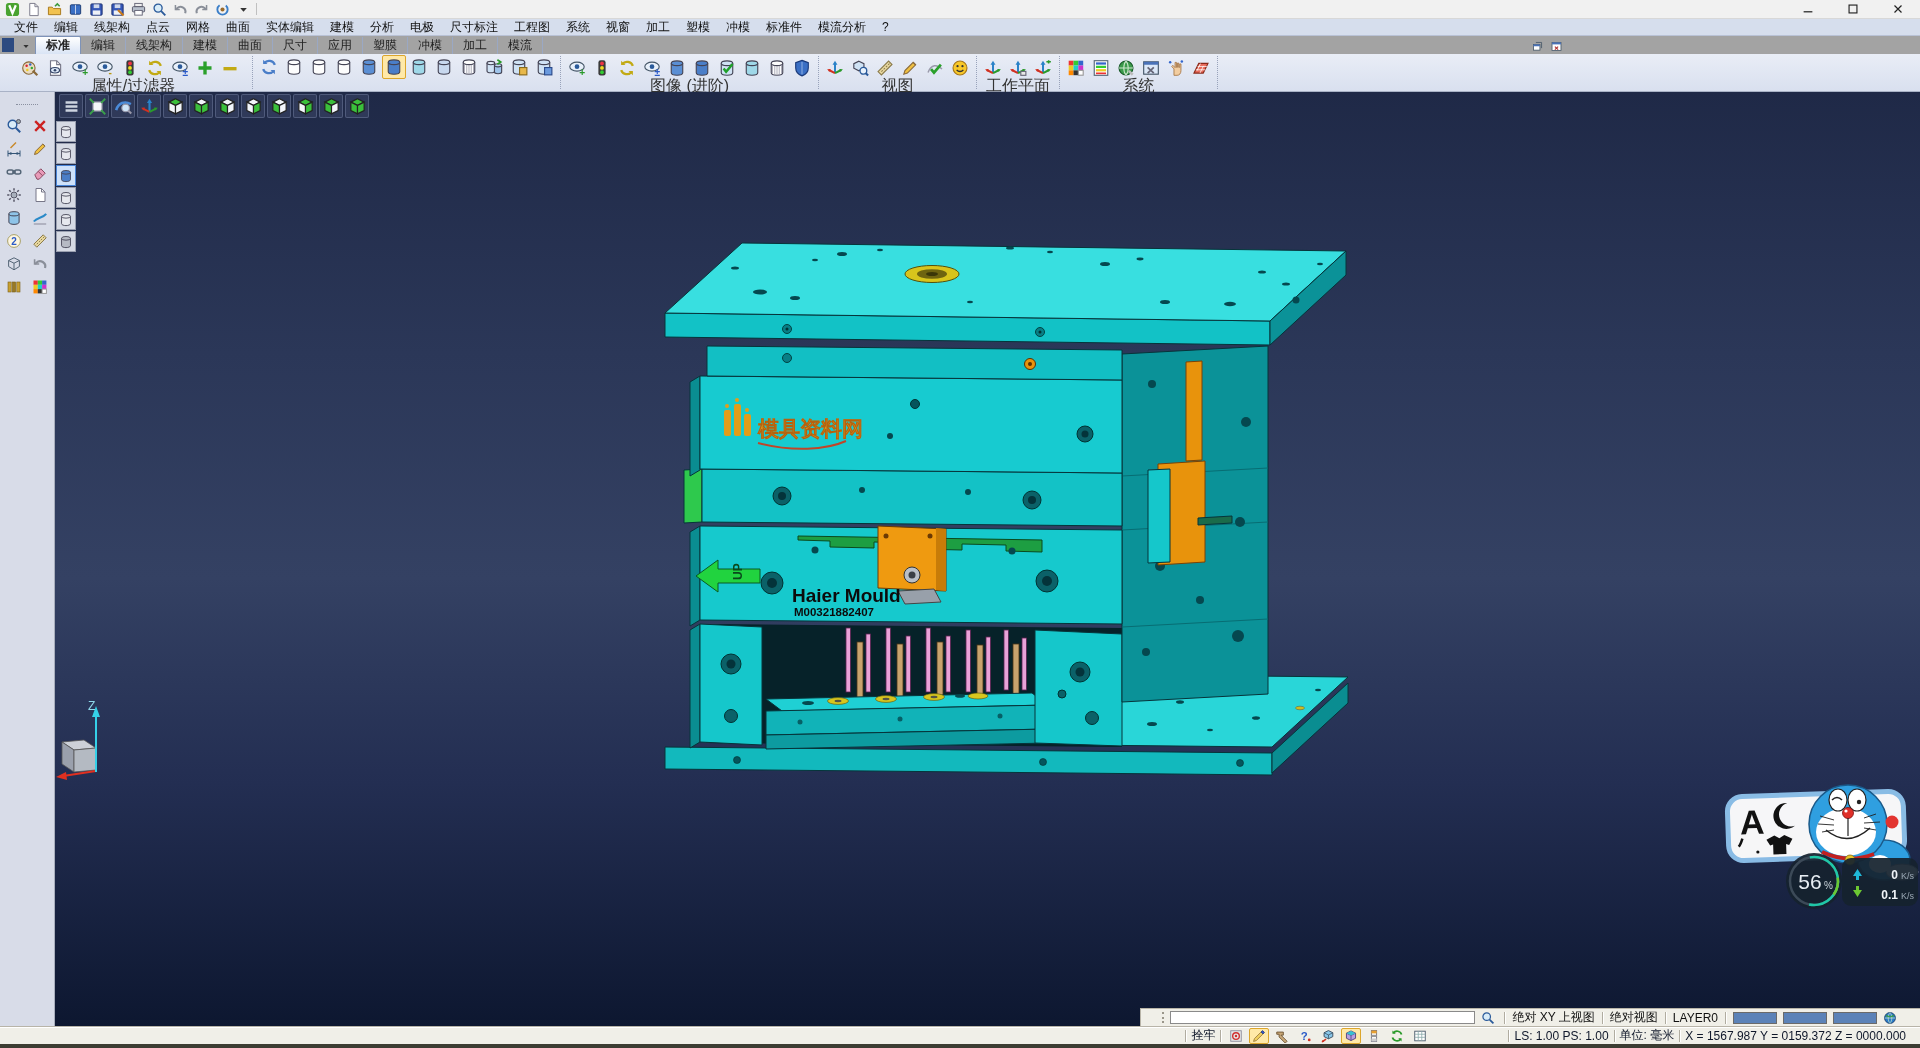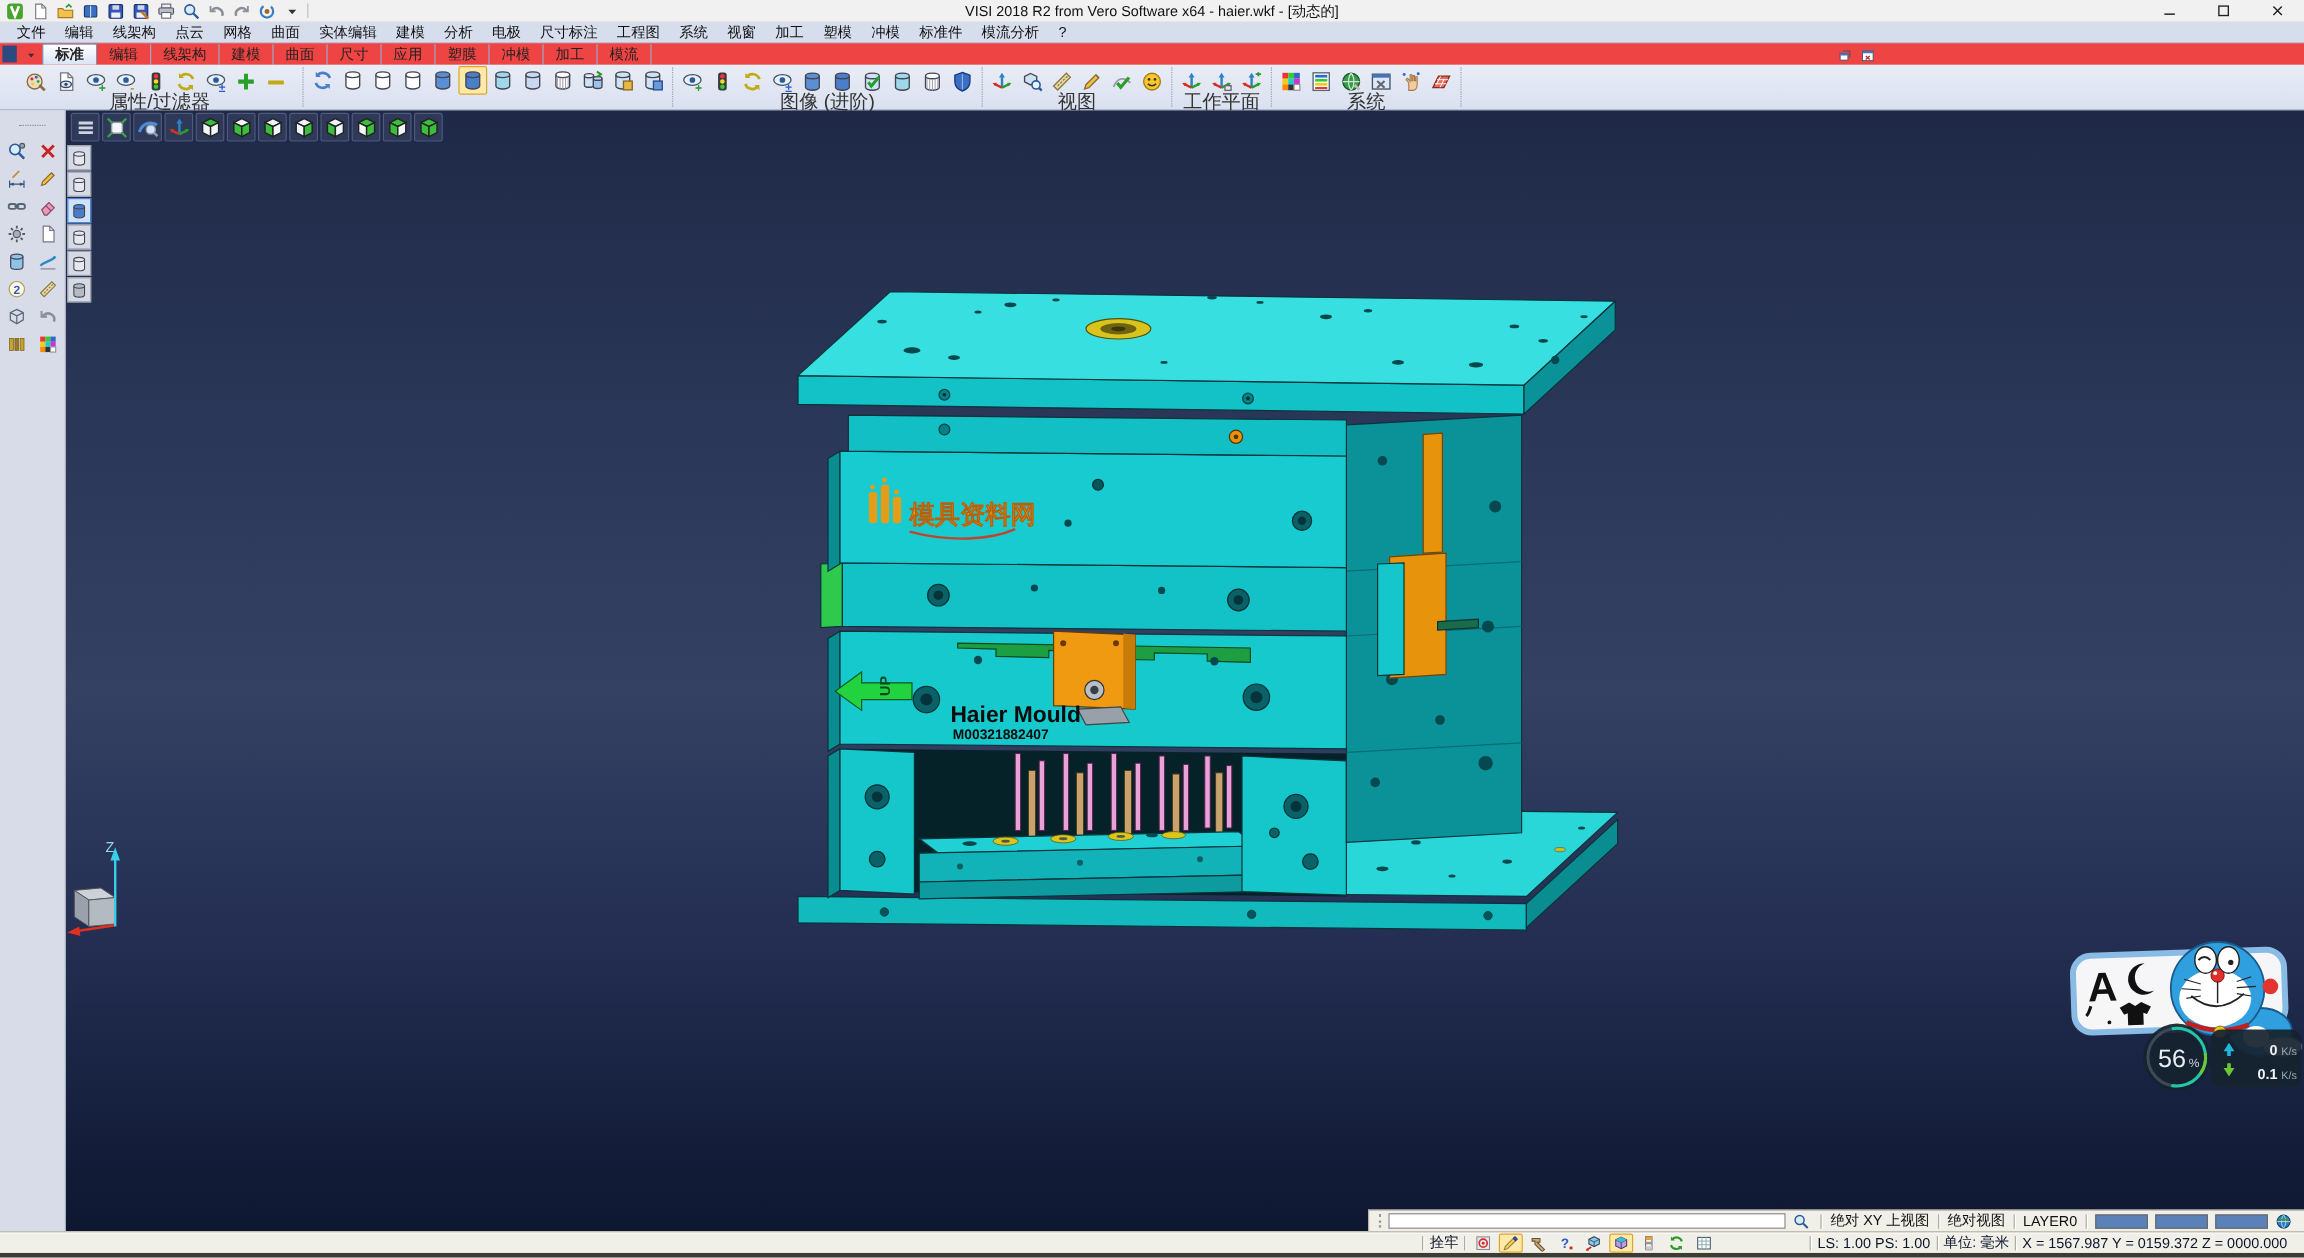--- a/index.html
+++ b/index.html
@@ -15,21 +15,21 @@
   .title{position:absolute;left:0;right:0;text-align:center;font-size:12px;color:#111;pointer-events:none;}
   .winbtns{margin-left:auto;display:flex;z-index:2;}
   .winbtns .icn{width:45px;height:19px;display:grid;place-items:center;}
   .winbtns .icn svg{width:14px;height:14px;}
 
   
   .menubar{position:absolute;top:19px;left:0;right:0;height:17px;background:#d6deed;border-bottom:1px solid #b9c2d6;display:flex;align-items:flex-end;padding-left:6px;font-size:12px;}
   .menu-item{padding:0 8px;color:#111;cursor:default;line-height:16px;}
 
   
-  .tabrow{position:absolute;top:36px;left:0;right:0;height:18px;background:#ef4444;display:flex;align-items:flex-end;}
+  .tabrow{position:absolute;top:36px;left:0;right:0;height:18px;background:#a3a3a3;display:flex;align-items:flex-end;}
   .tab-square{width:12px;height:14px;background:#2c4a80;margin:0 3px 2px 2px;}
   .tab-caret{width:18px;height:16px;display:grid;place-items:center;}
   .tab-caret svg{width:12px;height:12px;}
   .tab{padding:1px 10px;font-size:12px;color:#222;border-right:1px solid #9aa8c4;line-height:15px;background:transparent;}
   .tab.active{background:linear-gradient(#ffffff,#d9e4f5);border:1px solid #7e93b8;border-bottom:none;font-weight:bold;border-radius:2px 2px 0 0;}
   .mdi{margin-left:auto;margin-right:356px;display:flex;gap:3px;align-items:center;}
   .mdi .icn{width:16px;height:15px;}
   .mdi .icn svg{width:13px;height:13px;}
 
   
@@ -63,21 +63,21 @@
   .vp-toolbar{position:absolute;top:2px;left:4px;display:flex;gap:2px;z-index:5;}
   .vp-toolbar .icn{width:24px;height:24px;background:rgba(90,105,140,.25);border-color:rgba(140,155,190,.35);}
   .vp-toolbar .icn svg{width:19px;height:19px;}
   .layer-strip{position:absolute;top:29px;left:1px;display:flex;flex-direction:column;gap:1px;z-index:5;}
   .layer-strip .icn{width:20px;height:21px;background:#d6dae4;border:1px solid #9aa0b0;border-radius:0;}
   .layer-strip .icn svg{width:14px;height:14px;}
   .layer-strip .icn.sel{background:#cfe2fa;border-color:#4a86d8;}
   .model-svg{position:absolute;inset:0;z-index:1;}
 
   
-  .stbar{position:absolute;right:0;bottom:0;width:780px;height:18px;background:#f0efe8;border-top:1px solid #b8b4a8;border-left:1px solid #b8b4a8;display:flex;align-items:center;font-size:12px;z-index:6;padding:0 8px;gap:4px;}
+  .stbar{position:absolute;right:0;bottom:0;width:780px;height:18px;background:#f0efe8;border-top:1px solid #b8b4a8;border-left:1px solid #b8b4a8;display:flex;align-items:center;font-size:12px;z-index:6;padding:0 21px;gap:4px;}
   .grip{width:4px;height:11px;border-left:2px dotted #9a968a;}
   .st-input{flex:1;height:13px;border:1px solid #8a8a8a;background:#fff;font-size:11px;padding:0 3px;min-width:120px;}
   .stsep{width:1px;height:12px;background:#b0aca0;box-shadow:1px 0 0 #fff;margin:0 3px;}
   .stlbl{color:#111;white-space:nowrap;}
   .stlbl.bold{font-weight:normal;}
   .stbar .icn{width:18px;height:16px;}
   .stbar .icn svg{width:14px;height:14px;}
   .swatches{display:flex;gap:6px;align-items:center;}
   .swatch{width:44px;height:12px;border:1px solid #6a6a6a;display:inline-block;}
 
@@ -168,21 +168,20 @@
             <circle cx="8" cy="8" r="2.2" fill="#9a6a2a"></circle>
           </svg>
         </span>
         <span class="icn">
           <svg viewBox="0 0 16 16" aria-hidden="true">
             <path d="M4.5 6.5l3.5 4 3.5-4z" fill="#333"></path>
           </svg>
         </span>
       </span>
     <span class="qat-sep"></span>
-    <span class="title">VISI 2018 R2 from Vero Software x64 - haier.wkf - [动态的]</span>
     <span class="winbtns">
         <span class="icn">
           <svg viewBox="0 0 16 16" aria-hidden="true">
             <rect x="3" y="10.5" width="10" height="1.4" fill="#222"></rect>
           </svg>
         </span>
         <span class="icn">
           <svg viewBox="0 0 16 16" aria-hidden="true">
             <rect x="3.5" y="3.5" width="9" height="9" fill="none" stroke="#222" stroke-width="1.3"></rect>
           </svg>

